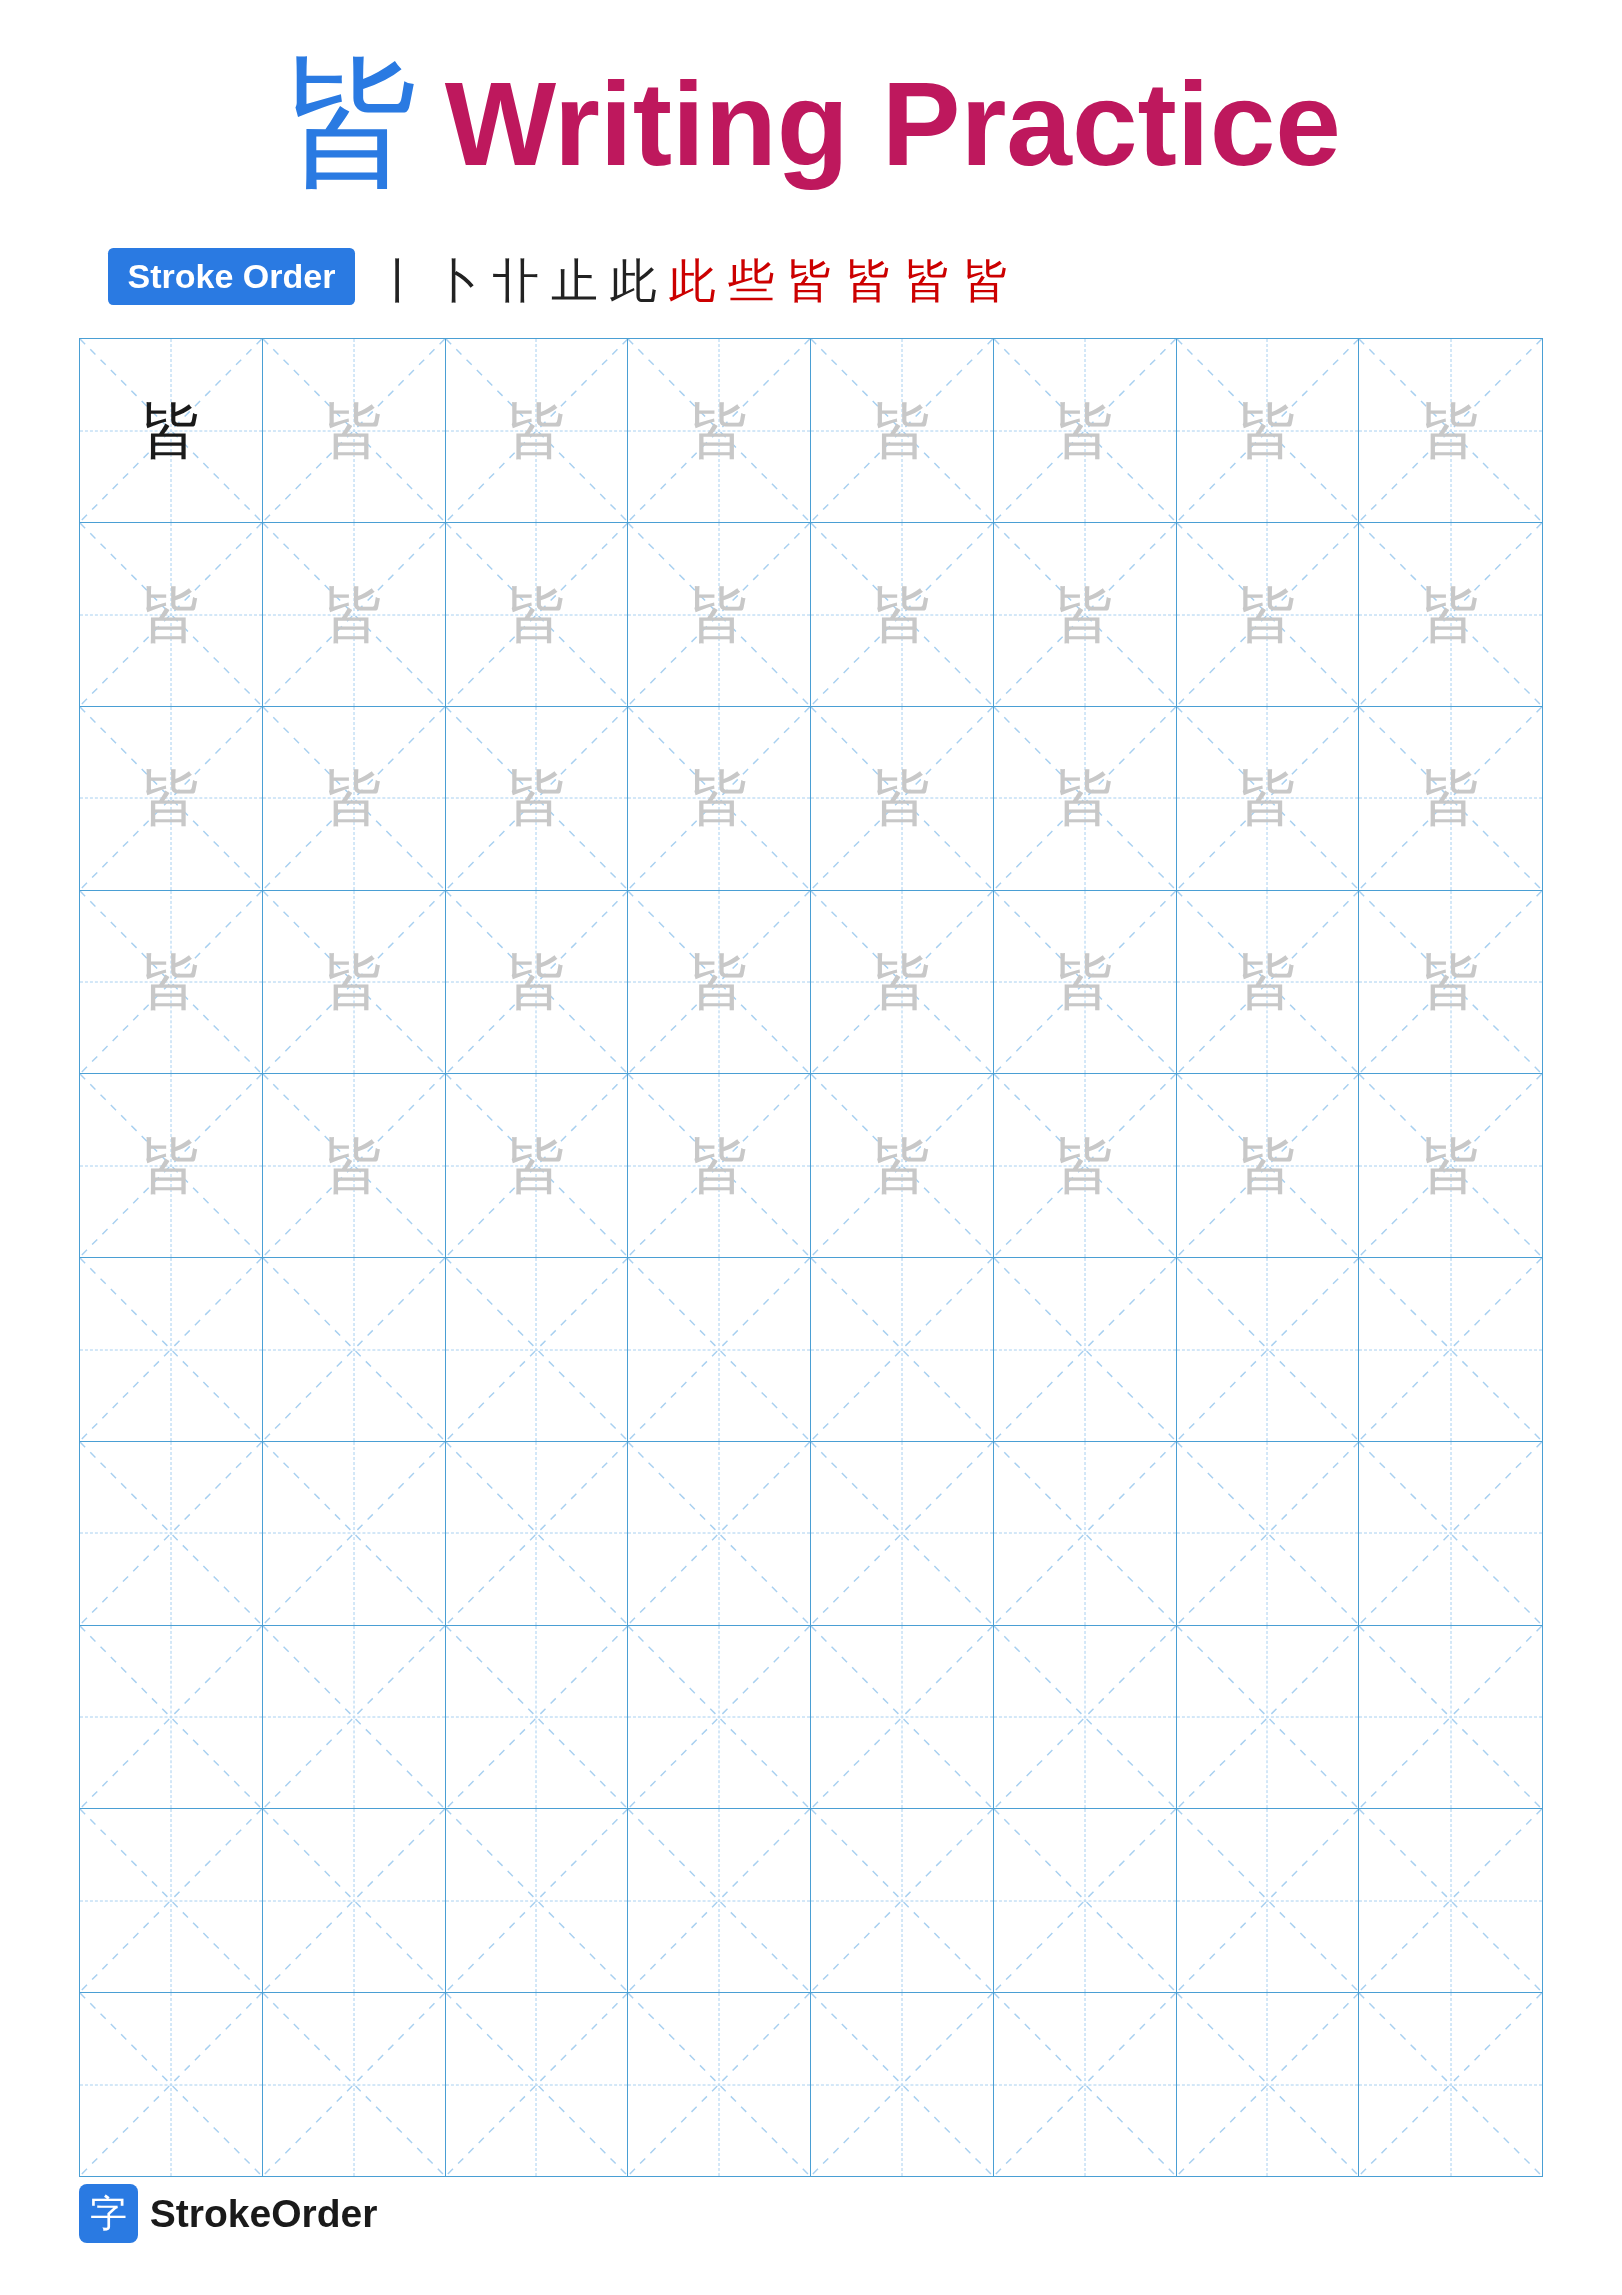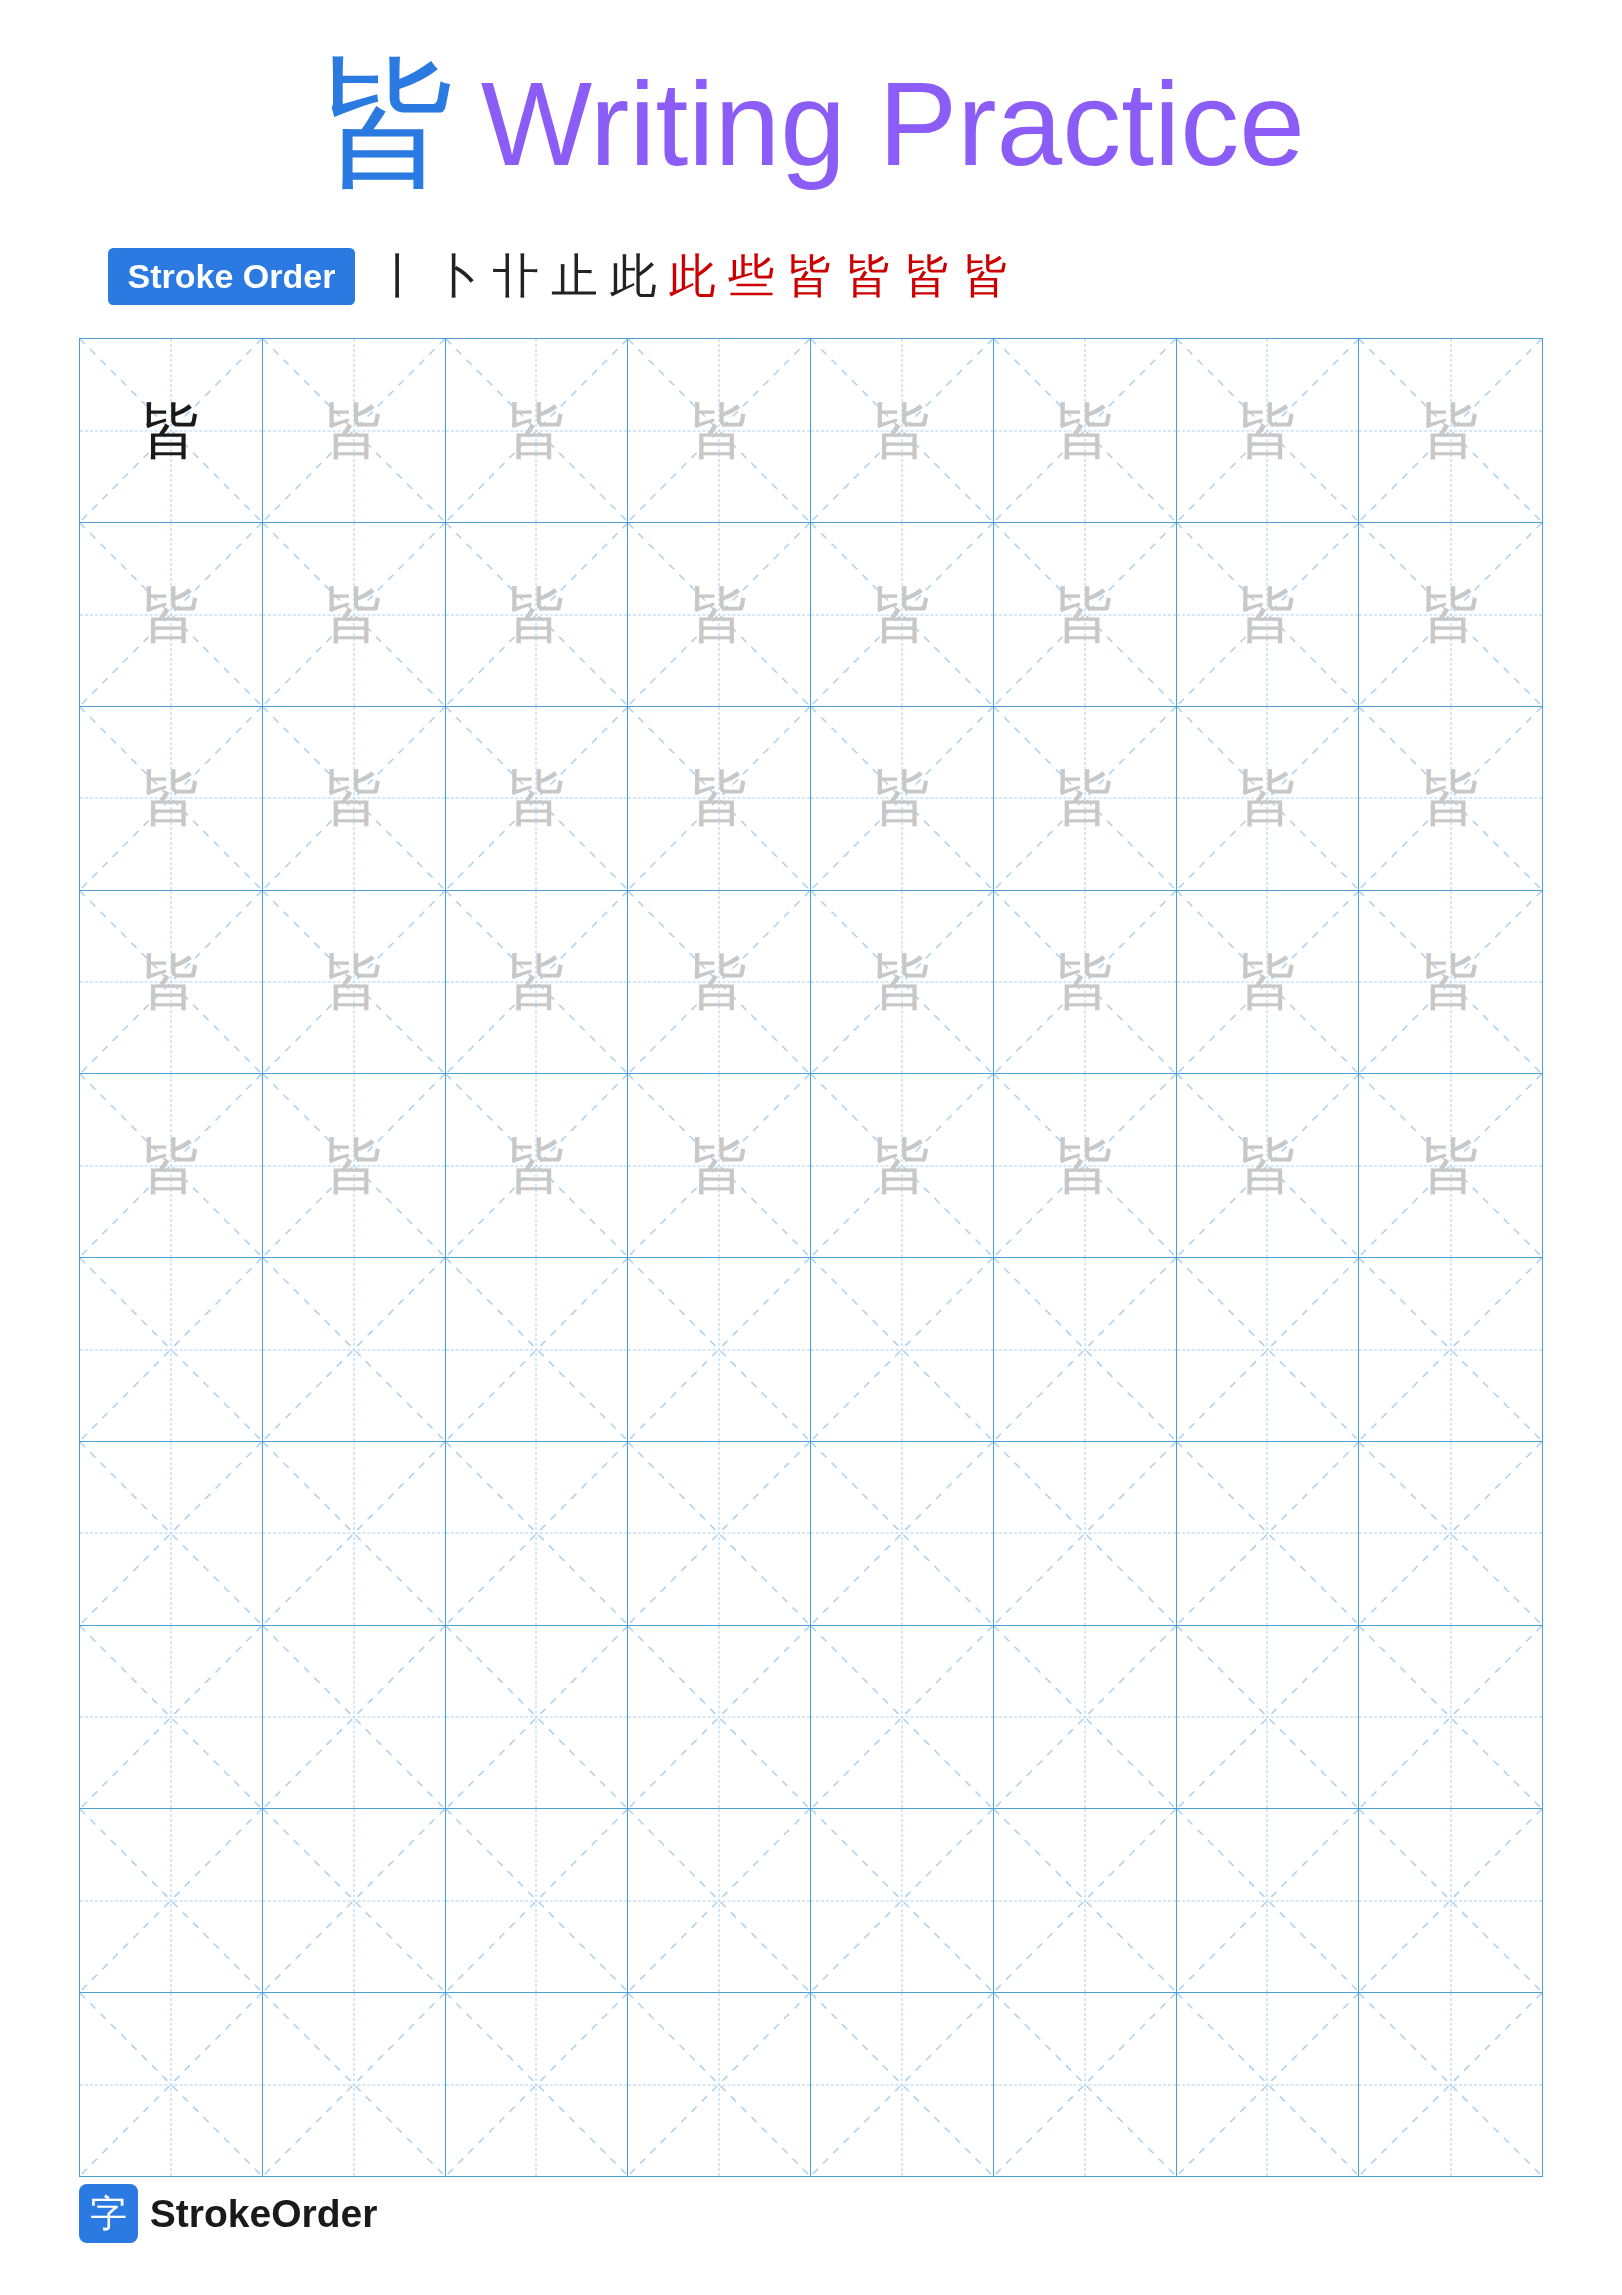--- a/index.html
+++ b/index.html
@@ -32,28 +32,28 @@
 
     .title-char {
       font-size: 144px;
       color: #2a7ae2;
       font-family: serif;
       line-height: 1;
     }
 
     .title-text {
       font-size: 118px;
-      font-weight: normal;
-      color: #8b5cf6;
+      font-weight: bold;
+      color: #be185d;
       font-family: sans-serif;
     }
 
     .stroke-order-row {
       display: flex;
-      align-items: center;
+      align-items: flex-end;
       width: 100%;
       margin-bottom: 33px;
       gap: 19.6px;
       padding-left: 29px;
     }
 
     .stroke-order-badge {
       background: #2a7ae2;
       color: white;
       font-size: 34px;

